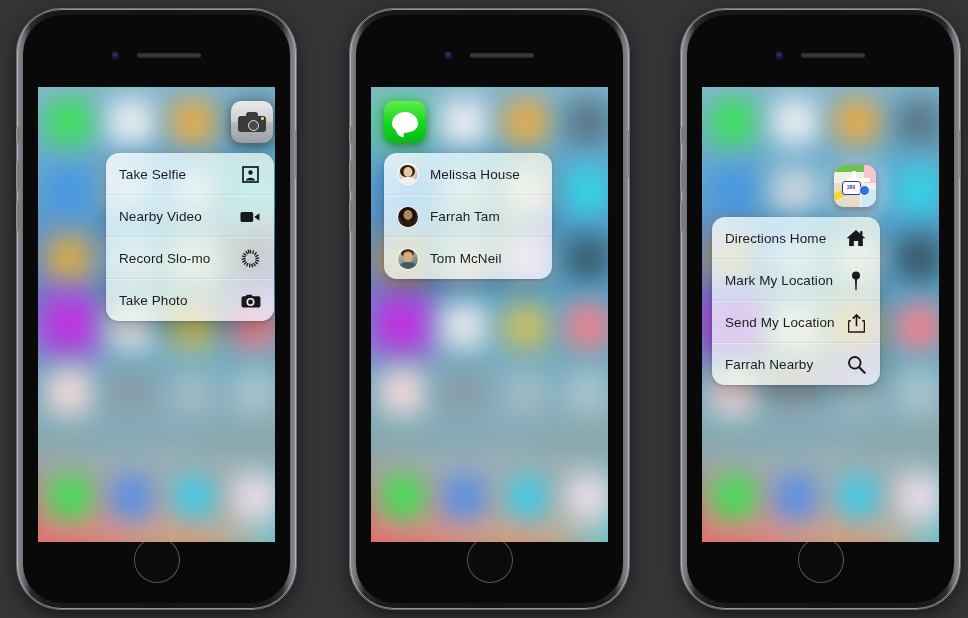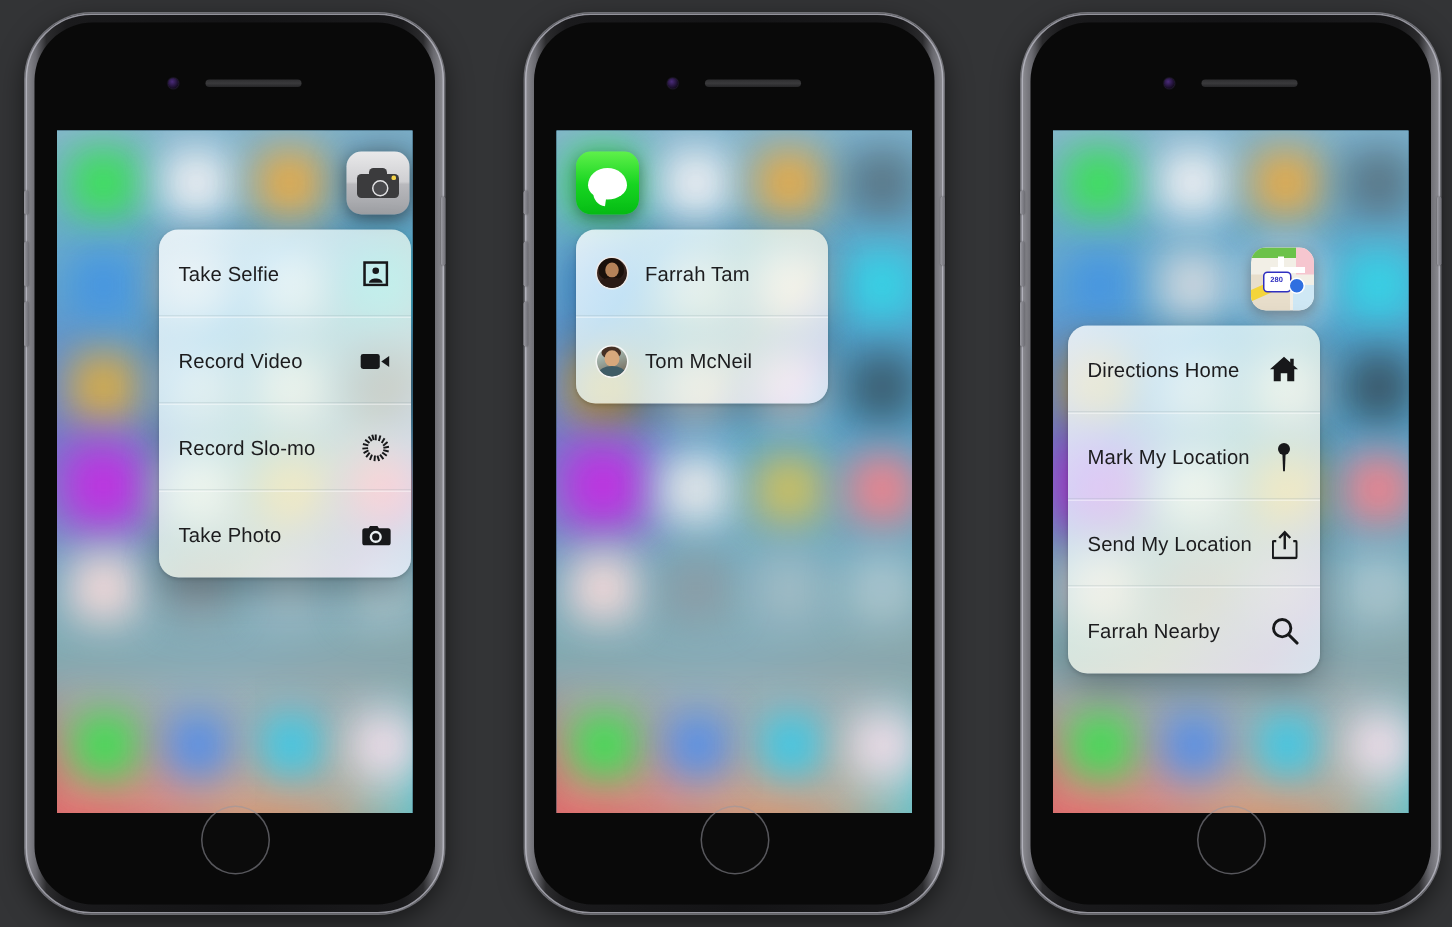--- a/index.html
+++ b/index.html
@@ -157,21 +157,21 @@
       rgba(255,255,255,.62) 0%,
       rgba(222,245,252,.58) 26%,
       rgba(236,248,232,.52) 48%,
       rgba(255,246,224,.50) 68%,
       rgba(250,230,245,.52) 88%,
       rgba(232,240,255,.58) 100%);
   }
   .peek-rows{position:relative;}
   .peek-row{
     display:flex;align-items:center;
-    height:58px;padding:0 13px;
+    height:42px;padding:0 13px;
     box-sizing:border-box;
     border-top:1px solid rgba(255,255,255,.42);
     position:relative;
   }
   .peek-row:first-child{border-top:none;}
   .peek-row::after{
     content:"";position:absolute;left:0;right:0;bottom:0;height:1px;
     background:rgba(120,140,150,.16);
   }
   .peek-row:last-child::after{display:none;}
@@ -304,21 +304,21 @@
               <span class="peek-icon">
                 <svg width="17" height="17" viewBox="0 0 20 20">
                   <rect x="1.2" y="1.2" width="17.6" height="17.6" fill="none" stroke="#17181a" stroke-width="2"></rect>
                   <circle cx="10" cy="7.6" r="2.6" fill="#17181a"></circle>
                   <path d="M4.6 17 C5.2 12.6 14.8 12.6 15.4 17 Z" fill="#17181a"></path>
                 </svg>
               </span>
             </div>
 
             <div class="peek-row icon-right">
-              <span class="peek-label">Record Video</span>
+              <span class="peek-label">Nearby Video</span>
               <span class="peek-icon">
                 <svg width="20" height="14" viewBox="0 0 22 14">
                   <rect x="0.5" y="1.5" width="14" height="11" rx="1.8" fill="#17181a"></rect>
                   <path d="M15.6 7 L21.4 3 L21.4 11 Z" fill="#17181a"></path>
                 </svg>
               </span>
             </div>
 
             <div class="peek-row icon-right">
               <span class="peek-label">Record Slo-mo</span>
@@ -416,20 +416,28 @@
 
         <div class="app-icon icon-messages" style="left:13px;top:14px;">
           <div class="msg-bubble"></div>
         </div>
 
         <div class="peek" style="left:13px;top:66px;width:168px;">
           <div class="peek-tint"></div>
           <div class="peek-rows">
 
 
+            <div class="peek-row icon-left">
+              <span class="avatar av-melissa">
+                <span class="av-hair"></span>
+                  <span class="av-face"></span>
+                  <span class="av-body"></span>
+              </span>
+              <span class="peek-label">Melissa House</span>
+            </div>
 
             <div class="peek-row icon-left">
               <span class="avatar av-farrah">
                 <span class="av-hair"></span>
                   <span class="av-face"></span>
                   <span class="av-body"></span>
               </span>
               <span class="peek-label">Farrah Tam</span>
             </div>
 

